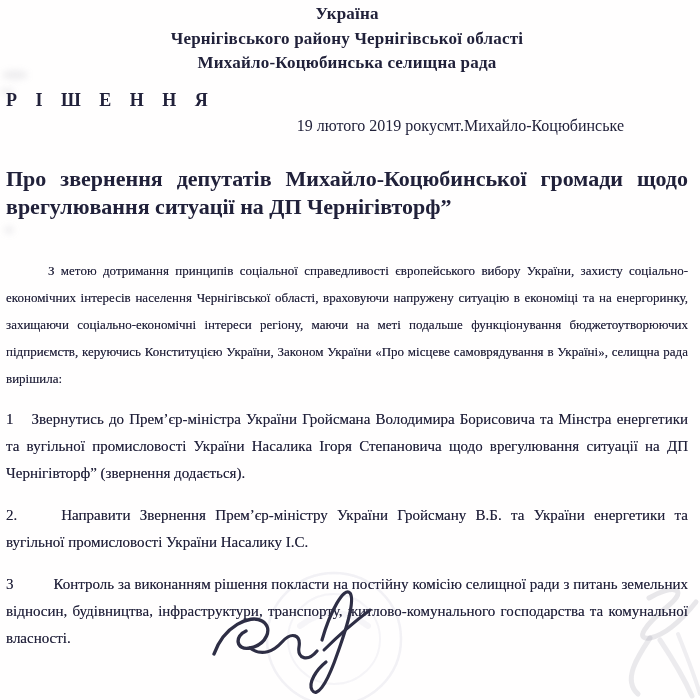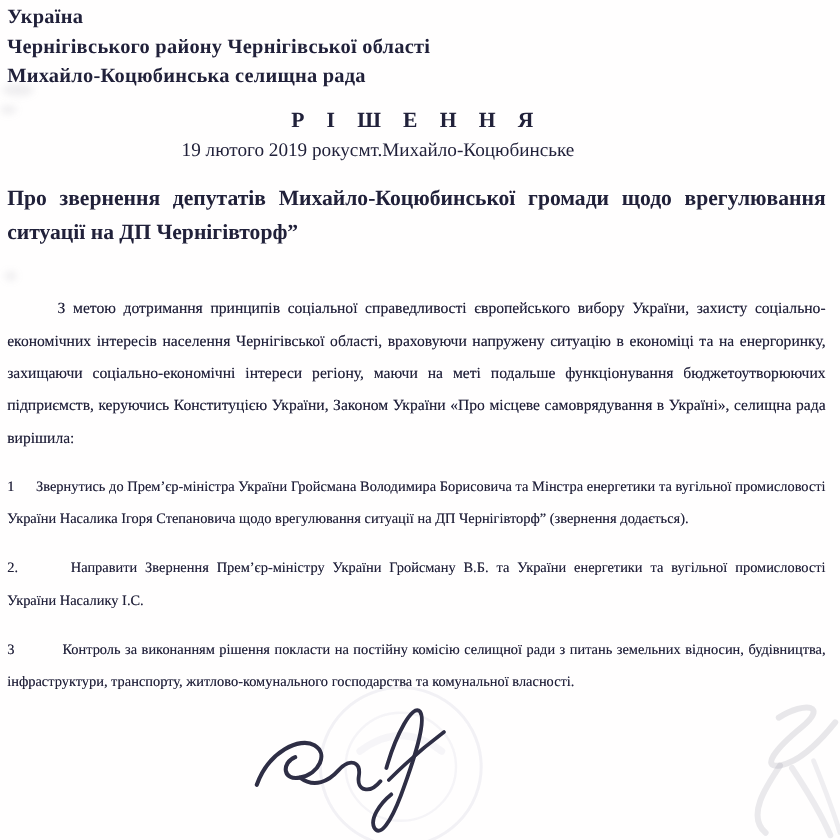--- a/index.html
+++ b/index.html
@@ -11,41 +11,41 @@
     background: #fffefe;
     overflow: hidden;
     font-family: "Liberation Serif", "DejaVu Serif", serif;
     color: #21213a;
   }
   .content {
     position: relative;
     z-index: 2;
     padding: 2px 12px 0 6px;
   }
-  .hdr { font-weight: 700; font-size: 17px; line-height: 24.5px; letter-spacing: .2px; }
+  .hdr { text-align: center; font-weight: 700; font-size: 17px; line-height: 24.5px; letter-spacing: .2px; }
   .doc-type {
-    text-align: center; font-weight: 700; font-size: 18px;
+    text-align: left; font-weight: 700; font-size: 18px;
     letter-spacing: 7px; margin-top: 12px; line-height: 24px;
   }
   .date-row {
-    display: flex; justify-content: center;
+    display: flex; justify-content: flex-end;
     font-size: 16px; line-height: 22px; margin-top: 3px;
   }
   .date-row .place { margin-right: 64px; }
   .subject {
-    font-weight: 700; font-size: 18px; line-height: 28px;
-    text-align: justify; margin-top: 14px;
+    font-weight: 700; font-size: 22px; line-height: 28px;
+    text-align: justify; margin-top: 28px;
   }
   .preamble {
     font-size: 13px; line-height: 27px; text-align: justify;
     text-indent: 42px; margin-top: 36px;
     text-shadow: 0 0 .4px rgba(33,33,58,.55);
   }
   .item {
-    font-size: 12px; line-height: 27px; text-align: justify;
+    font-size: 15px; line-height: 27px; text-align: justify;
     margin-top: 14px;
     text-shadow: 0 0 .4px rgba(33,33,58,.55);
   }
   .item .num { display: inline-block; }
   .item:nth-of-type(1) .num { margin-right: 18px; }
   .item:nth-of-type(2) .num { margin-right: 44px; }
   .item:nth-of-type(3) .num { margin-right: 40px; }
   .signoff {
     position: relative; margin-top: 18px; height: 100px;
   }

